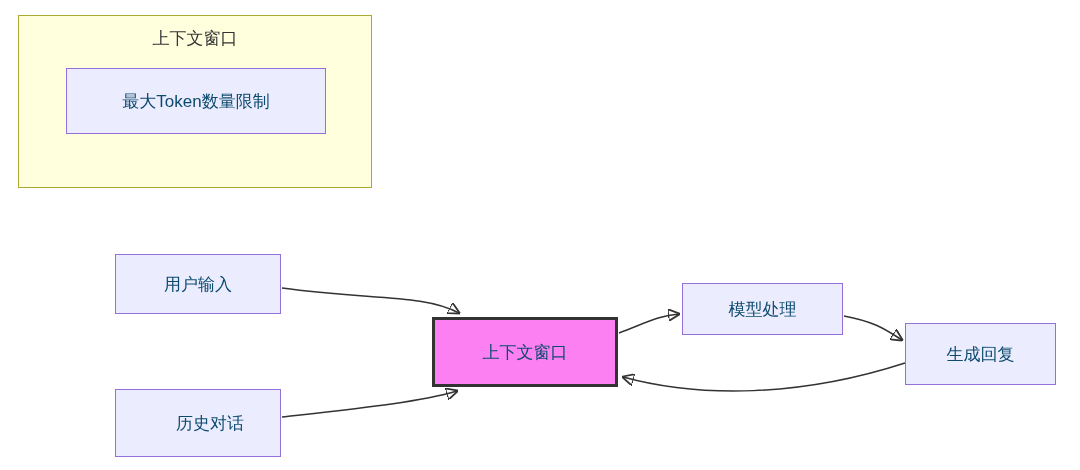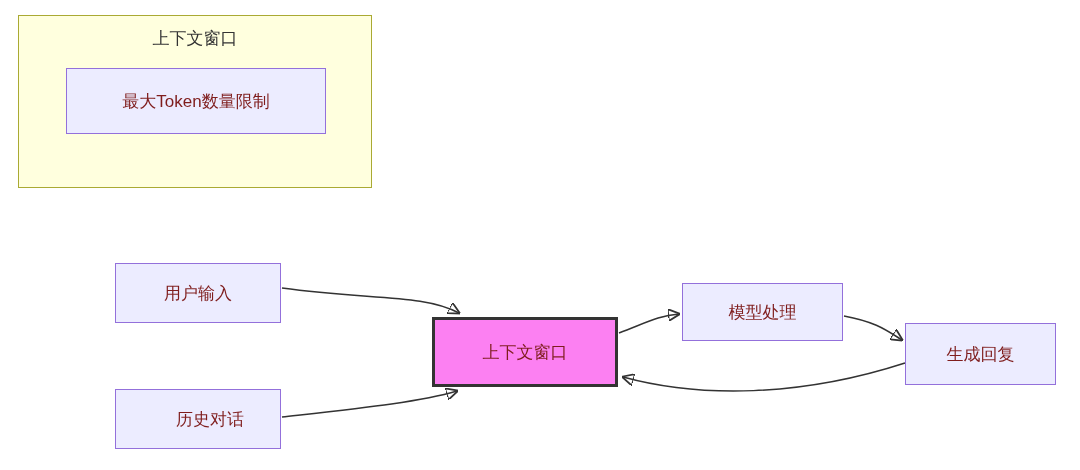--- a/index.html
+++ b/index.html
@@ -47,56 +47,55 @@
   }
   .node {
     position: absolute;
     background: #ececff;
     border: 1px solid #9370db;
     box-sizing: border-box;
     display: flex;
     align-items: center;
     justify-content: center;
     font-size: 17px;
-    color: #7f1d1d;
+    color: #0c4a6e;
     white-space: nowrap;
   }
   .node-inner {
     left: 47px;
     top: 52px;
     width: 260px;
     height: 66px;
   }
   .node-user-input {
     left: 115px;
     top: 254px;
     width: 166px;
     height: 60px;
-    margin-top: 9px;
   }
   .node-history {
     left: 115px;
     top: 389px;
     width: 166px;
-    height: 60px;
+    height: 68px;
     padding-left: 24px;
   }
   .node-context {
     left: 432px;
     top: 317px;
     width: 186px;
     height: 70px;
     background: #fc80f2;
     border: 3px solid #333333;
   }
   .node-model {
     left: 682px;
     top: 283px;
     width: 161px;
-    height: 58px;
+    height: 52px;
   }
   .node-reply {
     left: 905px;
     top: 323px;
     width: 151px;
     height: 62px;
   }
 </style>
 </head>
 <body>

